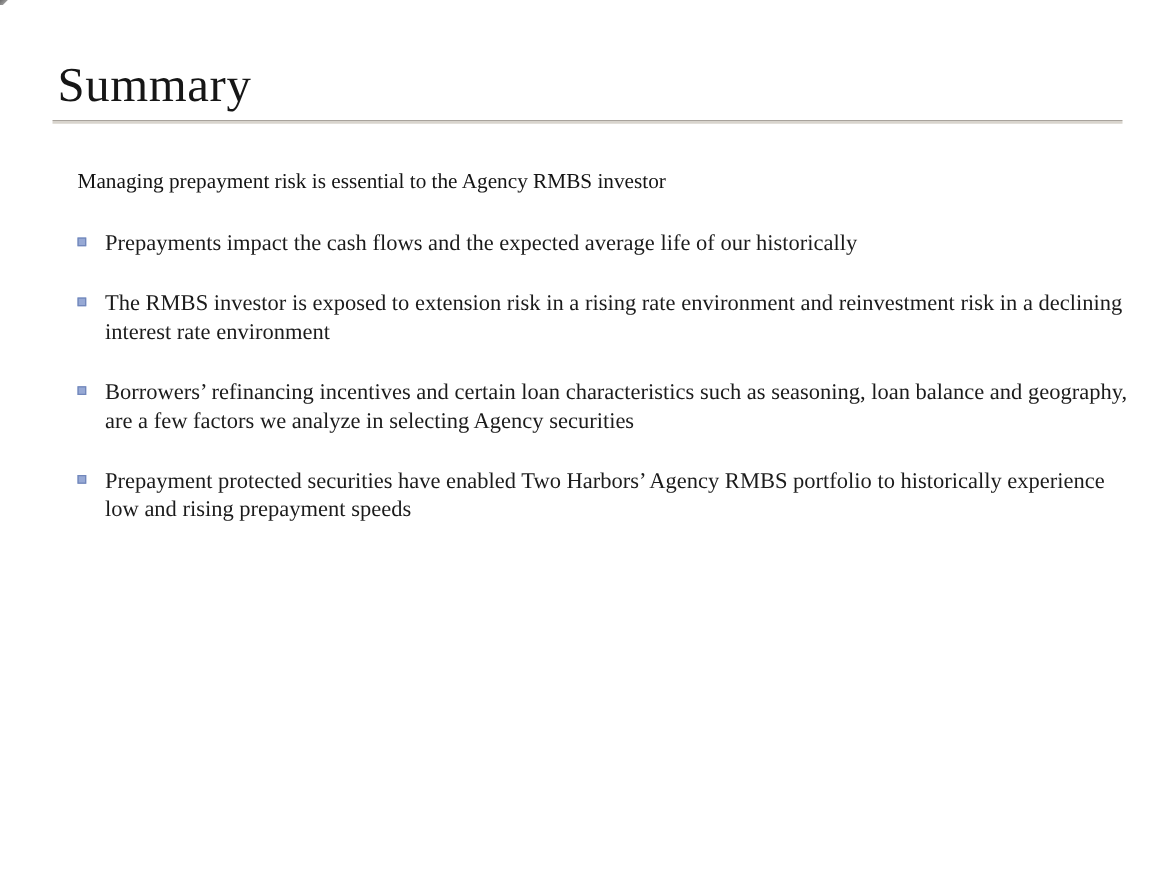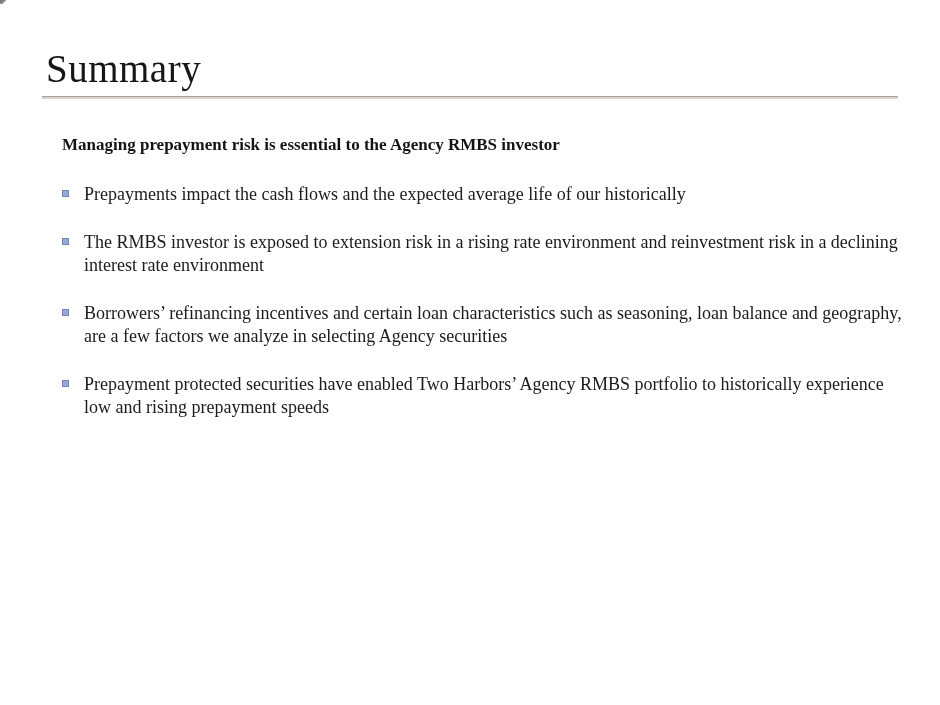--- a/index.html
+++ b/index.html
@@ -37,21 +37,21 @@
     background: linear-gradient(to bottom, #a8a39c 0%, #a8a39c 34%, #d8d4cd 35%, #d8d4cd 100%);
   }
   .content {
     position: absolute;
     left: 62px;
     top: 134px;
     width: 852px;
   }
   .lead-heading {
     font-size: 17px;
-    font-weight: bold;
+    font-weight: normal;
     line-height: 22px;
     margin: 0 0 27px 0;
     color: #141414;
   }
   ul.bullets {
     list-style: none;
     margin: 0;
     padding: 0;
   }
   ul.bullets li {

